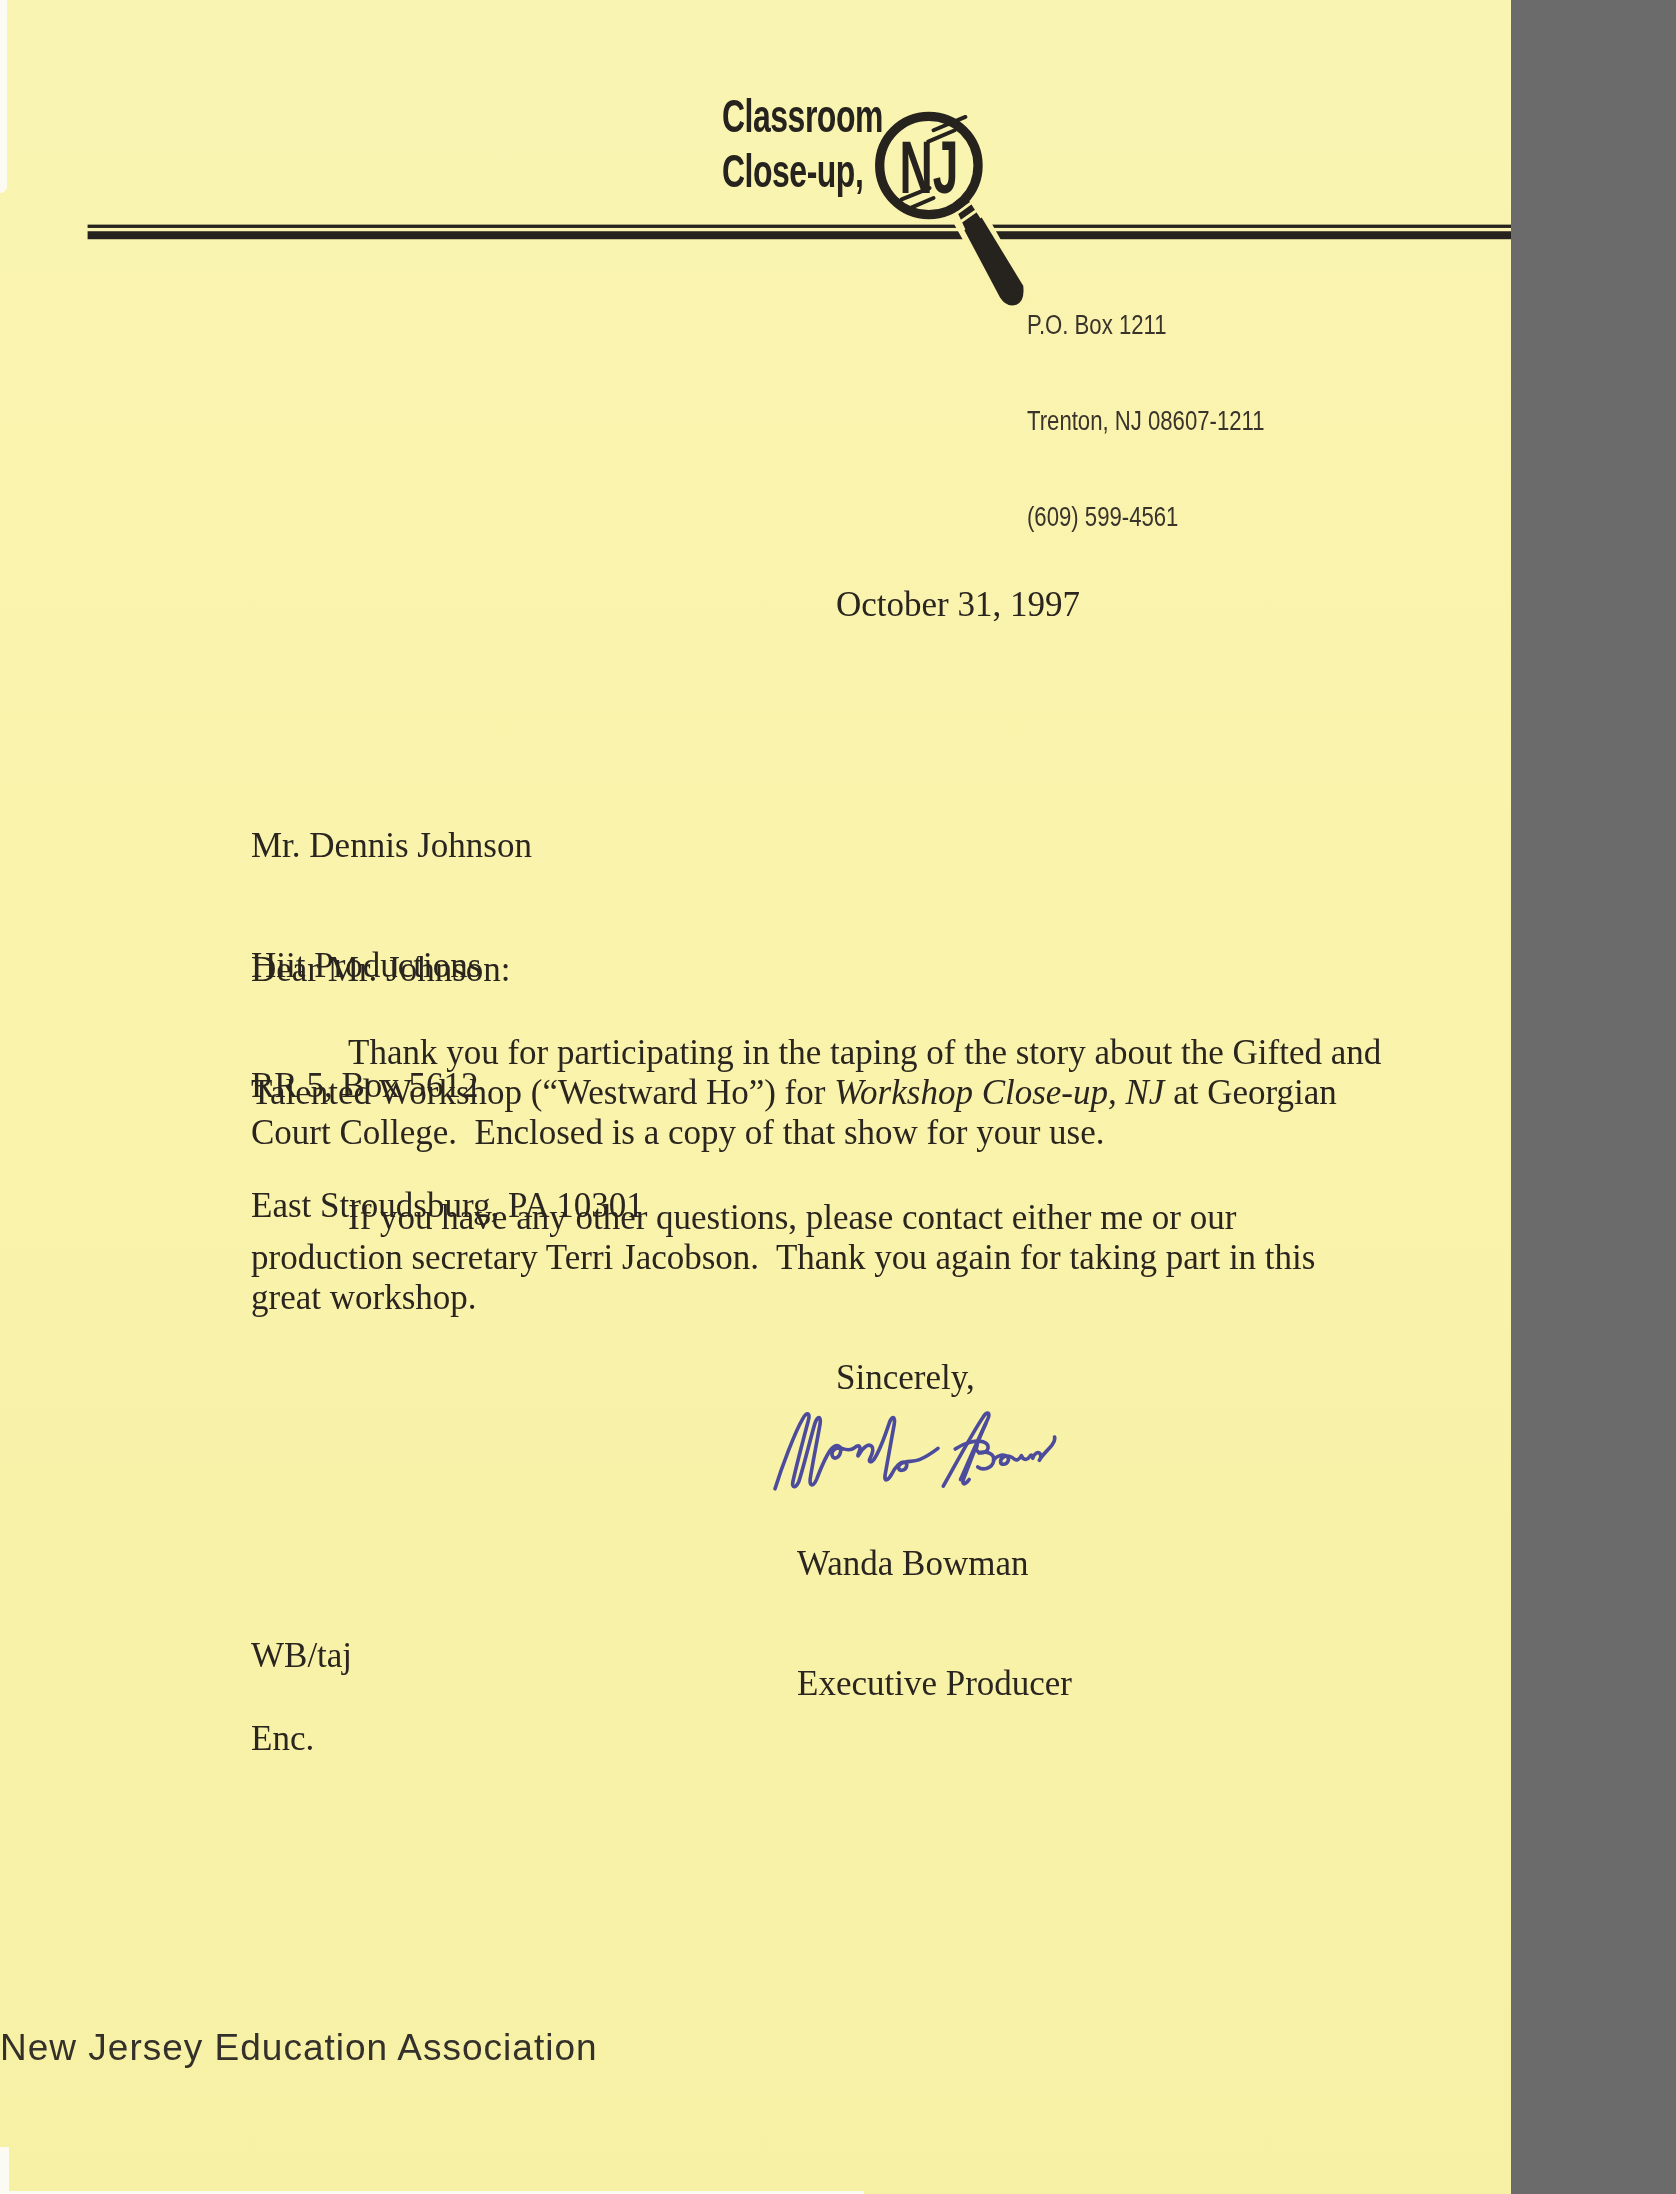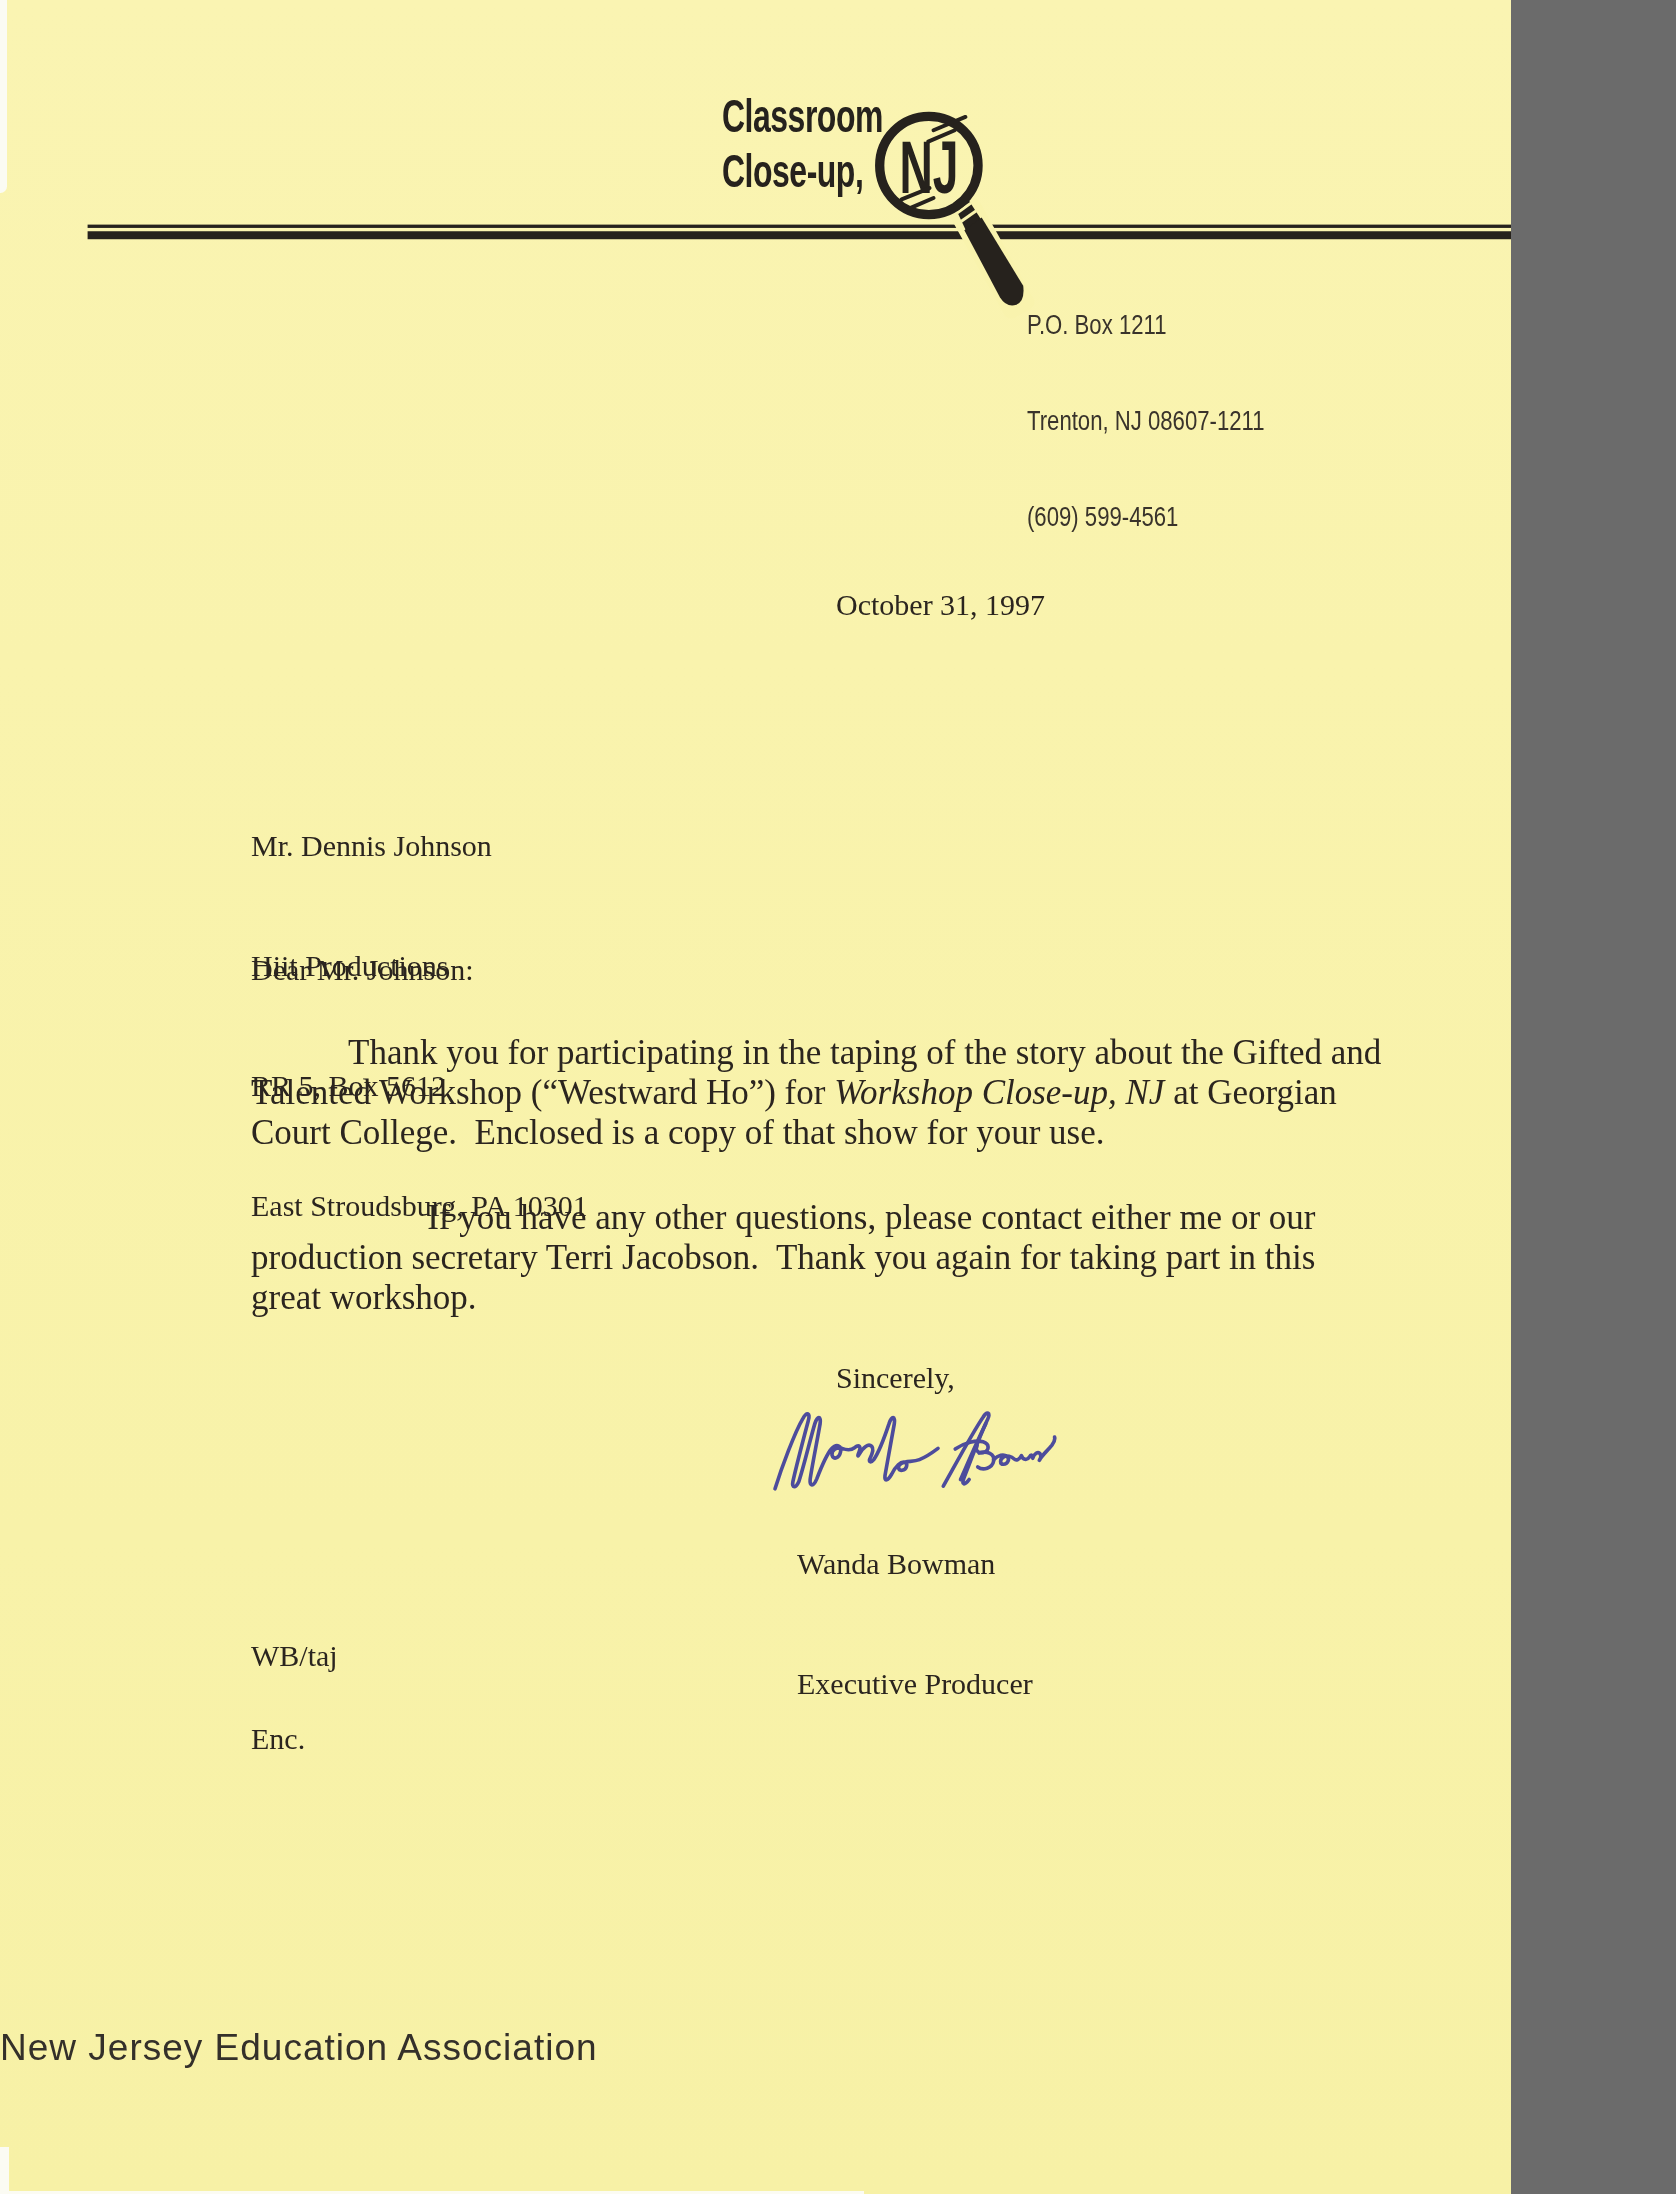--- a/index.html
+++ b/index.html
@@ -31,30 +31,30 @@
   .header-svg{position:absolute;left:0;top:0;}
   .contact{
     position:absolute;left:1027px;top:245px;
     font-family:"Liberation Sans",sans-serif;
     font-size:27px;line-height:32px;color:#39332b;
     transform:scaleX(0.82);transform-origin:left top;
     white-space:pre;
   }
 
   
-  .serif-line{position:absolute;font-size:30px;line-height:40px;white-space:pre;}
+  .serif-line{position:absolute;font-size:35px;line-height:40px;white-space:pre;}
   .date{left:836px;top:585px;}
   .recipient{left:251px;top:746px;}
   .recipient div, .block div{white-space:pre;}
   .salutation{left:251px;top:950px;}
   .para{position:absolute;left:251px;}
   .para.p1{top:1033px;}
   .para.p2{top:1198px;}
   .body-line{font-size:35px;line-height:40px;white-space:pre;}
-  .body-line.indent{padding-left:97px;text-align:right;}
+  .body-line.indent{padding-left:97px;}
   .italic{font-style:italic;}
   .closing{left:836px;top:1358px;}
   .sig-block{left:797px;top:1464px;}
   .initials{left:251px;top:1636px;}
   .enclosure{left:251px;top:1719px;}
   .sig-svg{position:absolute;left:765px;top:1404px;}
 
   .footer{
     position:absolute;left:0;right:0;top:2027px;
     text-align:left;

